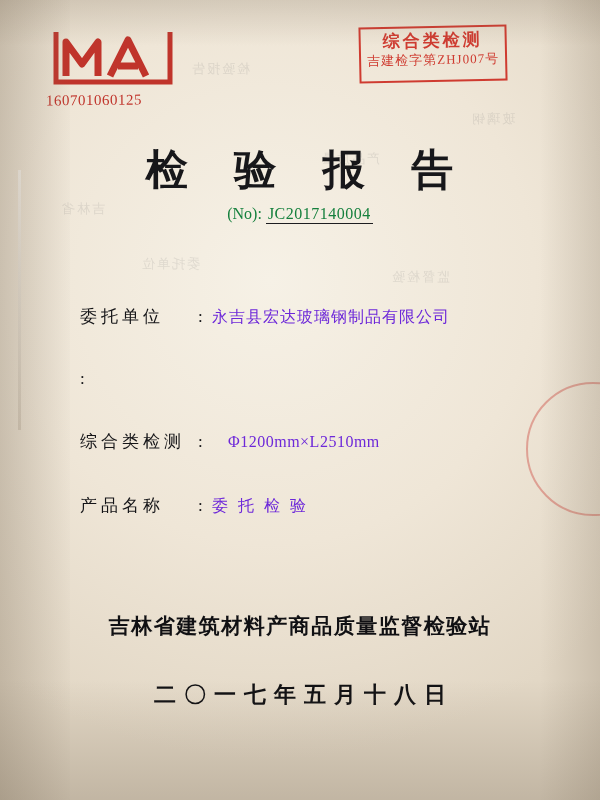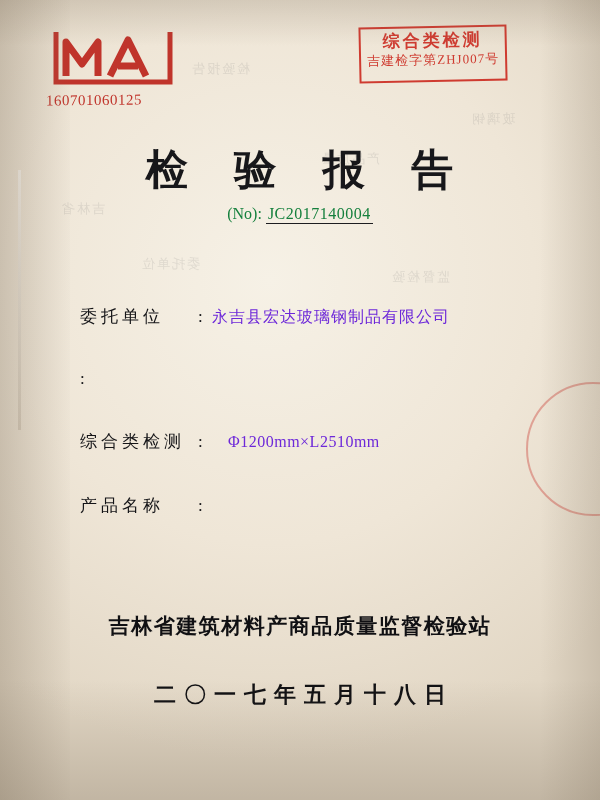--- a/index.html
+++ b/index.html
@@ -269,20 +269,21 @@
 
     <div class="field-row">
       <div class="field-label">综合类检测</div>
       <div class="field-colon">:</div>
       <div class="field-value mono">Φ1200mm×L2510mm</div>
     </div>
 
     <div class="field-row">
       <div class="field-label">产品名称</div>
       <div class="field-colon">:</div>
+      <div class="field-value spaced">委 托 检 验</div>
     </div>
 
   </div>
 
   <div class="issuer">吉林省建筑材料产商品质量监督检验站</div>
   <div class="issue-date">二〇一七年五月十八日</div>
 
   <div class="red-arc"></div>
   <div class="crease"></div>
 

